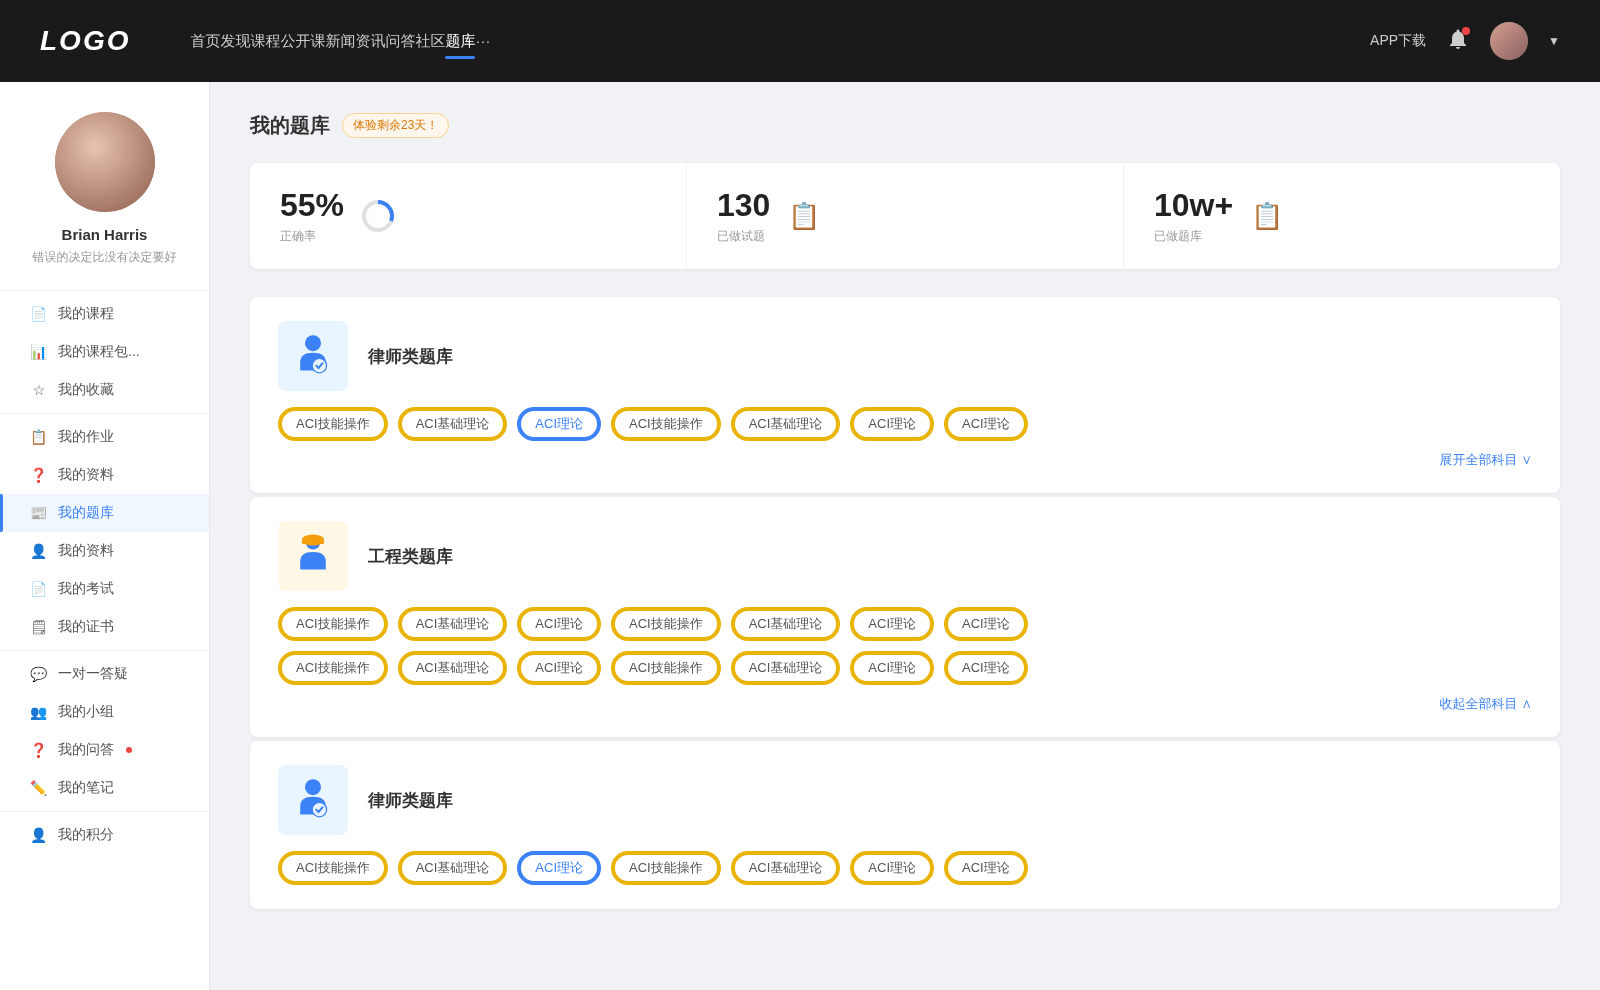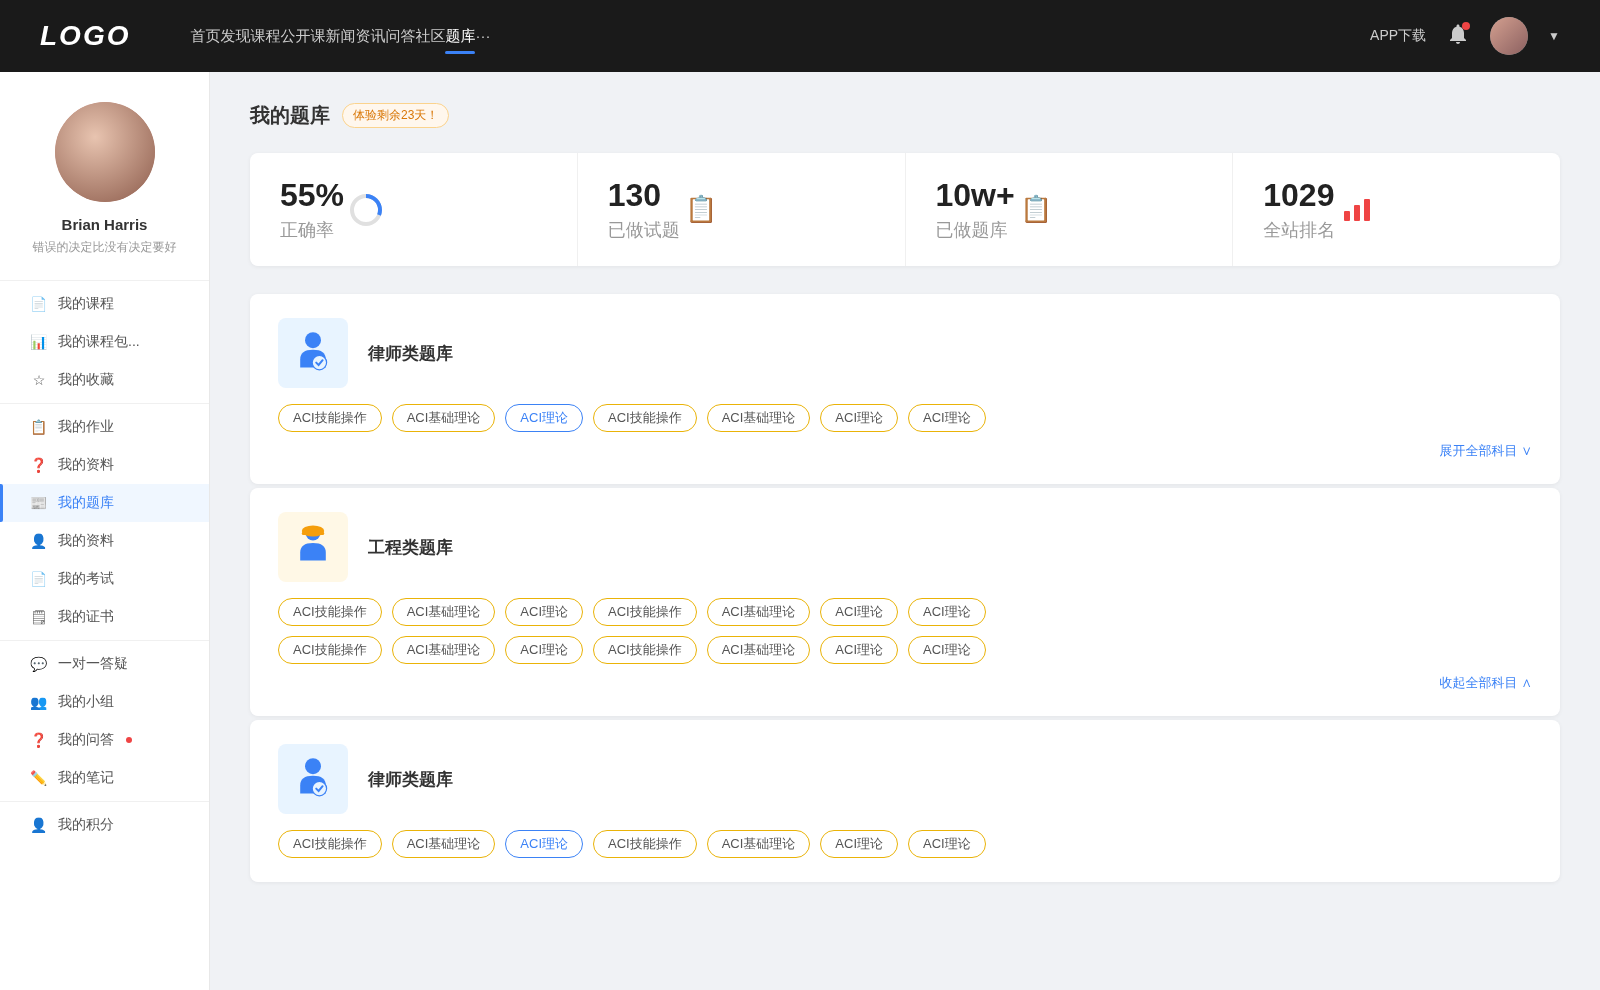--- a/index.html
+++ b/index.html
@@ -1,21 +1,21 @@
 <!DOCTYPE html>
 <html><head>
   <meta charset="utf-8">
   <style>
     * { box-sizing: border-box; margin: 0; padding: 0; }
     body { font-family: -apple-system, BlinkMacSystemFont, 'PingFang SC', 'Microsoft YaHei', sans-serif; background: #f0f2f5; min-height: 990px; }
 
     
     .navbar {
       background: #1a1a1a;
-      height: 72px;
+      height: 82px;
       display: flex;
       align-items: center;
       padding: 0 40px;
       gap: 40px;
       position: relative;
       z-index: 10;
     }
     .navbar-logo {
       color: white;
       font-size: 28px;
@@ -206,31 +206,31 @@
       border-radius: 8px;
       margin-bottom: 28px;
       overflow: hidden;
       box-shadow: 0 1px 4px rgba(0,0,0,0.06);
     }
     .stat-item {
       flex: 1;
       padding: 24px 30px;
       display: flex;
       align-items: center;
-      gap: 4px;
+      gap: 16px;
       border-right: 1px solid #f0f0f0;
     }
     .stat-item:last-child { border-right: none; }
     .stat-text .stat-value {
       font-size: 32px;
       font-weight: 700;
       color: #222;
     }
     .stat-text .stat-label {
-      font-size: 18px;
+      font-size: 12px;
       color: #999;
       margin-top: 4px;
     }
     .stat-icon {
       width: 36px; height: 36px;
       display: flex; align-items: center; justify-content: center;
       font-size: 22px;
     }
 
     
@@ -279,21 +279,21 @@
       width: 48px; height: 48px;
     }
     .qbank-tags {
       display: flex;
       flex-wrap: wrap;
       gap: 10px;
       margin-top: 8px;
     }
     .qbank-tag {
       padding: 4px 14px;
-      border: 1px solid #eab308;
+      border: 4px solid #eab308;
       border-radius: 20px;
       font-size: 13px;
       color: #555;
       cursor: pointer;
     }
     .qbank-tag.active {
       border-color: #3b82f6;
       color: #3b82f6;
     }
     .qbank-footer {
@@ -447,33 +447,20 @@
         </div>
         <div class="stat-icon" style="font-size:26px; color:#10b981;">📋</div>
       </div>
       <div class="stat-item">
         <div class="stat-text">
           <div class="stat-value">10w+</div>
           <div class="stat-label">已做题库</div>
         </div>
         <div class="stat-icon" style="font-size:26px; color:#f59e0b;">📋</div>
       </div>
-      <div class="stat-item">
-        <div class="stat-text">
-          <div class="stat-value">1029</div>
-          <div class="stat-label">全站排名</div>
-        </div>
-        <div class="stat-icon">
-          <svg width="30" height="30" viewBox="0 0 30 30">
-            <rect x="2" y="16" width="6" height="10" fill="#ef4444" rx="1"></rect>
-            <rect x="12" y="10" width="6" height="16" fill="#ef4444" rx="1"></rect>
-            <rect x="22" y="4" width="6" height="22" fill="#ef4444" rx="1"></rect>
-          </svg>
-        </div>
-      </div>
     </div>
 
 
     <div class="qbank-card">
       <div class="qbank-card-header">
         <div class="qbank-icon-wrap">
           <svg class="lawyer-icon-svg" viewBox="0 0 60 60">
             <circle cx="30" cy="14" r="10" fill="#3b82f6"></circle>
             <path d="M14 38 Q14 26 30 26 Q46 26 46 38 L46 48 L14 48 Z" fill="#3b82f6"></path>
             <circle cx="38" cy="42" r="9" fill="#e8f4ff" stroke="#3b82f6" stroke-width="1.5"></circle>

